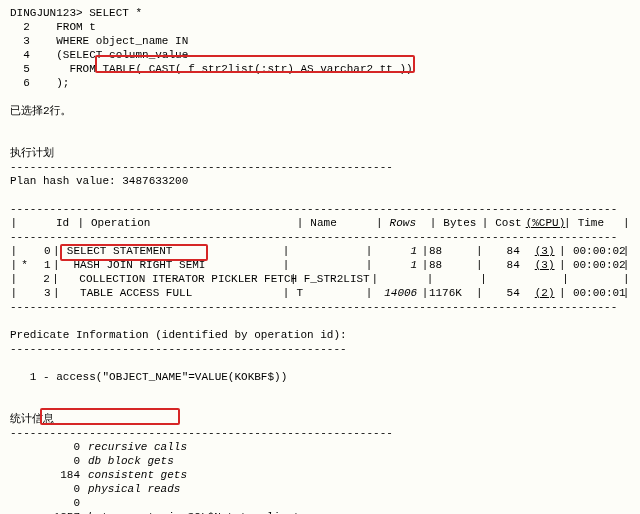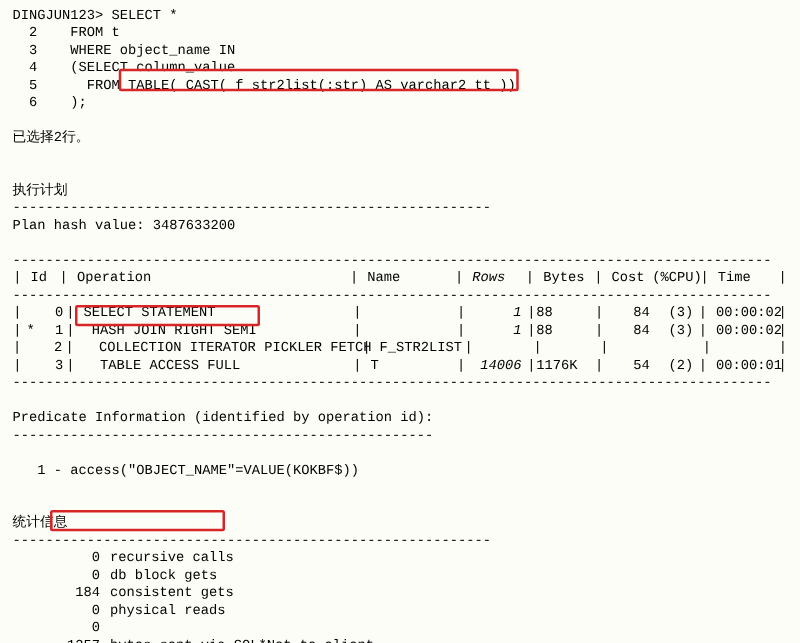--- a/index.html
+++ b/index.html
@@ -21,43 +21,43 @@
     font-family: Liberation Mono, monospace;
     white-space: pre;
   }
   .dash-line {
     letter-spacing: 0;
   }
   .plan-header, .plan-row {
     display: flex;
     flex-direction: row;
   }
-  .col-id   { width: 30px; white-space: pre; }
+  .col-id   { width: 30px; white-space: pre; margin-left: 32px; }
   .col-star { width: 14px; text-align: center; }
   .col-idn  { width: 20px; text-align: right; padding-right: 2px; }
   .col-pipe { width: 8px; text-align: center; }
   .col-op   { width: 230px; white-space: pre; }
   .col-name { width: 78px;  white-space: pre; }
   .col-rows { width: 46px; text-align: right; padding-right: 4px; font-style: italic; }
   .col-bytes{ width: 44px; text-align: left; padding-right: 4px; }
   .col-cost { width: 38px; text-align: right; padding-right: 2px; }
-  .col-cpu  { width: 34px; text-align: right; padding-right: 4px; }
+  .col-cpu  { width: 34px; text-align: right; padding-right: 4px; text-decoration: underline; }
   .col-time { width: 56px; white-space: pre; }
   .plan-header .lbl { text-align: left; }
   .sep { height: 14px; }
   .hl {
     position: absolute;
     border: 2px solid #d62626;
     border-radius: 2px;
     pointer-events: none;
     box-sizing: border-box;
   }
   .stat-row { display: flex; }
   .stat-val { width: 70px; text-align: right; padding-right: 8px; }
-  .stat-lbl { flex: 1; }
+  .stat-lbl { flex: 1; font-style: italic; }
 </style>
 </head>
 <body>
 
 <div class="page">
 
   <pre><span>DINGJUN123&gt;</span> <span>SELECT *</span>
   <span>2</span>    <span>FROM t</span>
   <span>3</span>    <span>WHERE object_name IN</span>
   <span>4</span>    <span>(SELECT column_value</span>

